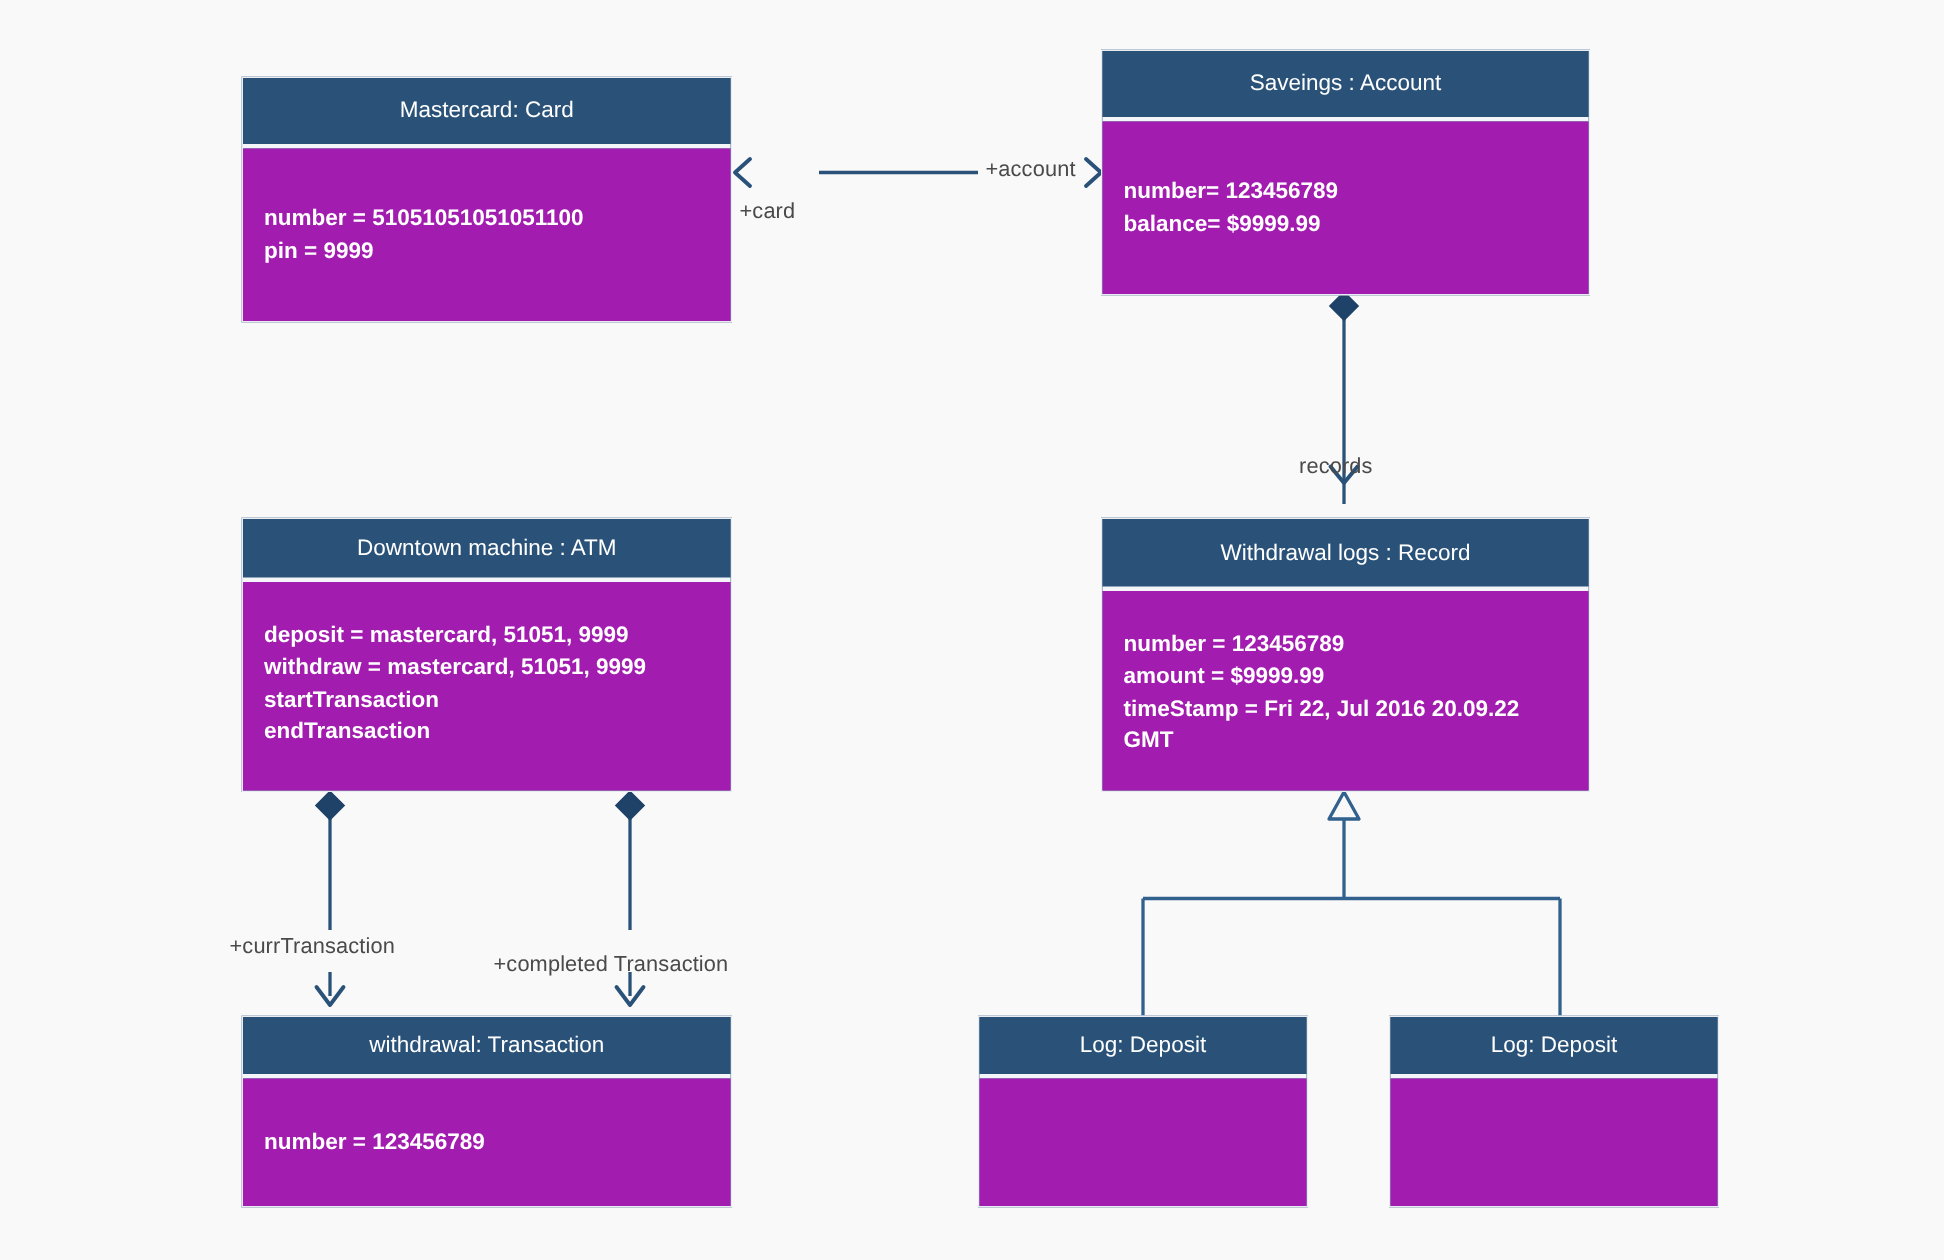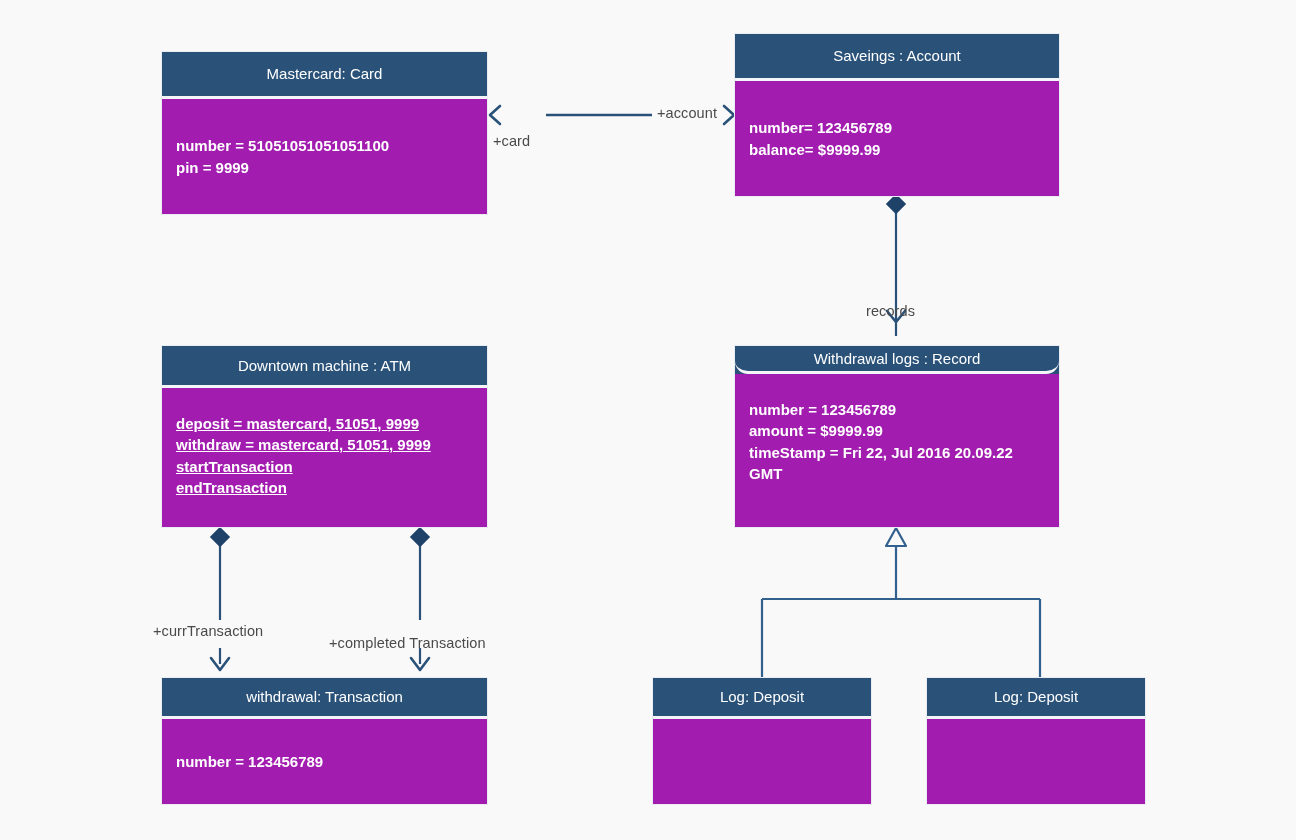--- a/index.html
+++ b/index.html
@@ -117,30 +117,30 @@
   <div class="node" style="left:734px; top:33px; width:326px; height:164px;">
     <div class="node-header" style="height:47px;">Saveings : Account</div>
     <div class="node-body">
       <div class="attr">number= 123456789</div>
       <div class="attr">balance= $9999.99</div>
     </div>
   </div>
 
   <div class="node" style="left:161px; top:345px; width:327px; height:183px;">
     <div class="node-header" style="height:42px;">Downtown machine : ATM</div>
-    <div class="node-body" style="justify-content:flex-start; padding-top:25px;text-decoration:underline;">
+    <div class="node-body" style="justify-content:flex-start; padding-top:25px;">
       <div class="attr">deposit = mastercard, 51051, 9999</div>
       <div class="attr">withdraw = mastercard, 51051, 9999</div>
       <div class="attr">startTransaction</div>
       <div class="attr">endTransaction</div>
     </div>
   </div>
 
   <div class="node" style="left:734px; top:345px; width:326px; height:183px;">
-    <div class="node-header" style="height:28px;border-radius:13px;">Withdrawal logs : Record</div>
+    <div class="node-header" style="height:48px;">Withdrawal logs : Record</div>
     <div class="node-body" style="justify-content:flex-start; padding-top:25px;">
       <div class="attr">number = 123456789</div>
       <div class="attr">amount = $9999.99</div>
       <div class="attr">timeStamp = Fri 22, Jul 2016 20.09.22 GMT</div>
     </div>
   </div>
 
   <div class="node" style="left:161px; top:677px; width:327px; height:128px;">
     <div class="node-header" style="height:41px;">withdrawal: Transaction</div>
     <div class="node-body">

